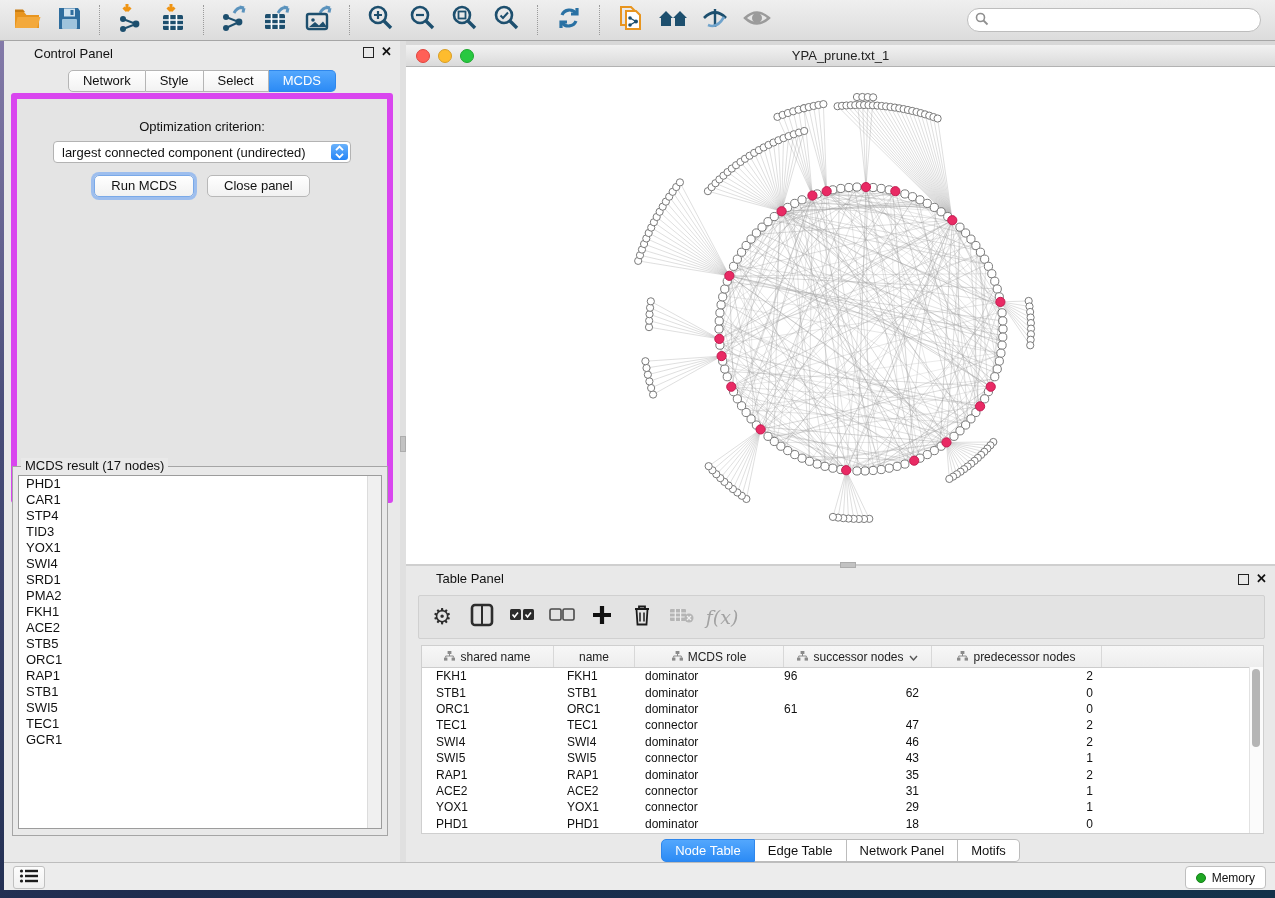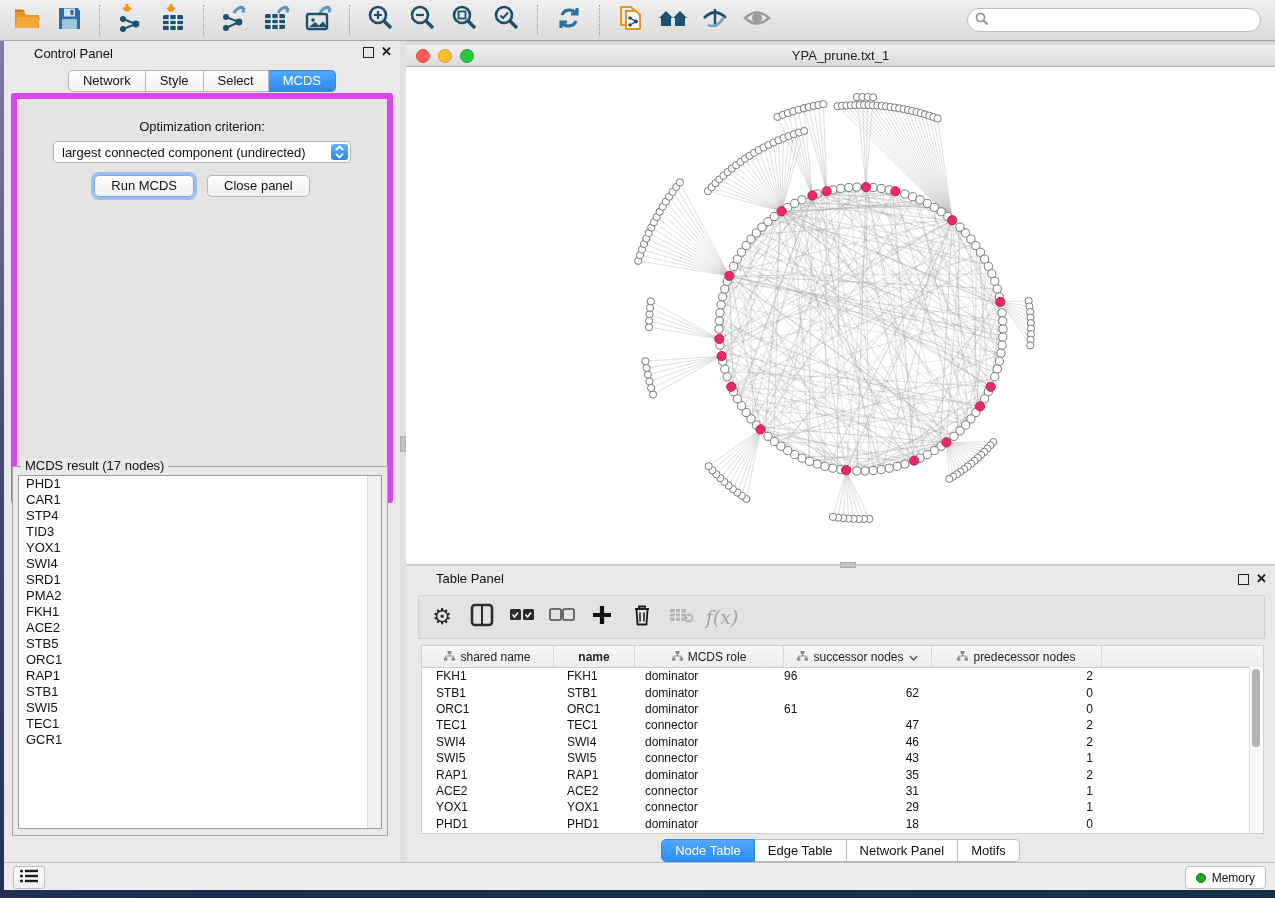--- a/index.html
+++ b/index.html
@@ -1134,21 +1134,21 @@
         <div class="dt-head" id="dt-head">
             <div class="dt-hcell" style="width: 132px;">
               <span><svg width="11" height="10" viewBox="0 0 11 10">
                   <rect x="3.6" y="0" width="3.8" height="3" fill="#8a8a8a"></rect>
                   <rect x="0" y="6.6" width="3.4" height="3" fill="#8a8a8a"></rect>
                   <rect x="7.6" y="6.6" width="3.4" height="3" fill="#8a8a8a"></rect>
                   <path d="M5.5 3 v2 M1.7 6.6 v-1.6 h7.6 v1.6" fill="none" stroke="#8a8a8a" stroke-width="1"></path>
                 </svg></span>
               <span>shared name</span>
             </div>
-            <div class="dt-hcell" style="width: 81px; font-weight: bold;">
+            <div class="dt-hcell" style="width: 81px;">
               <span>name</span>
             </div>
             <div class="dt-hcell" style="width: 149px;">
               <span><svg width="11" height="10" viewBox="0 0 11 10">
                   <rect x="3.6" y="0" width="3.8" height="3" fill="#8a8a8a"></rect>
                   <rect x="0" y="6.6" width="3.4" height="3" fill="#8a8a8a"></rect>
                   <rect x="7.6" y="6.6" width="3.4" height="3" fill="#8a8a8a"></rect>
                   <path d="M5.5 3 v2 M1.7 6.6 v-1.6 h7.6 v1.6" fill="none" stroke="#8a8a8a" stroke-width="1"></path>
                 </svg></span>
               <span>MCDS role</span>

